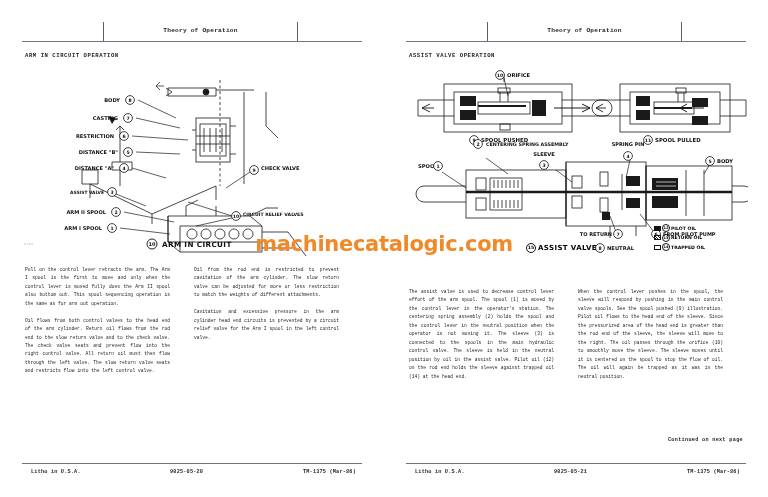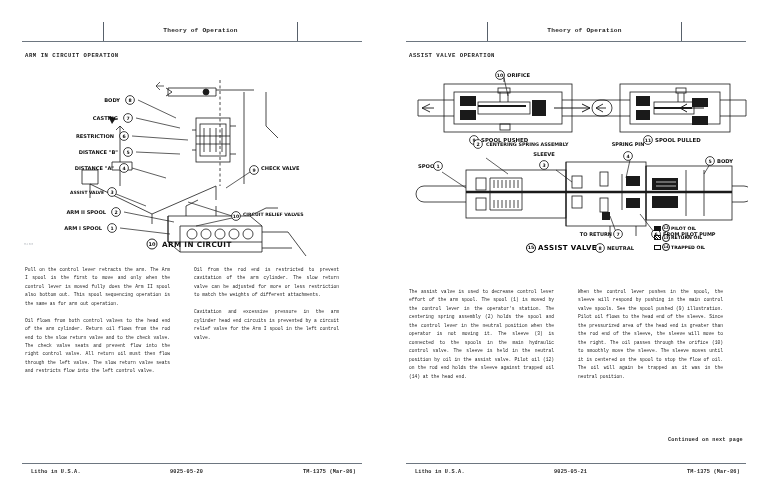--- a/index.html
+++ b/index.html
@@ -423,14 +423,15 @@
       <div class="rule rule-bot"></div>
       <div class="footer">
         <span class="f-left">Litho in U.S.A.</span>
         <span class="f-mid">9025-05-21</span>
         <span class="f-right">TM-1375 (Mar-86)</span>
       </div>
 
     </div>
   </div>
 
+  <div class="watermark">machinecatalogic.com</div>
 
 </div>
 
 </body></html>

